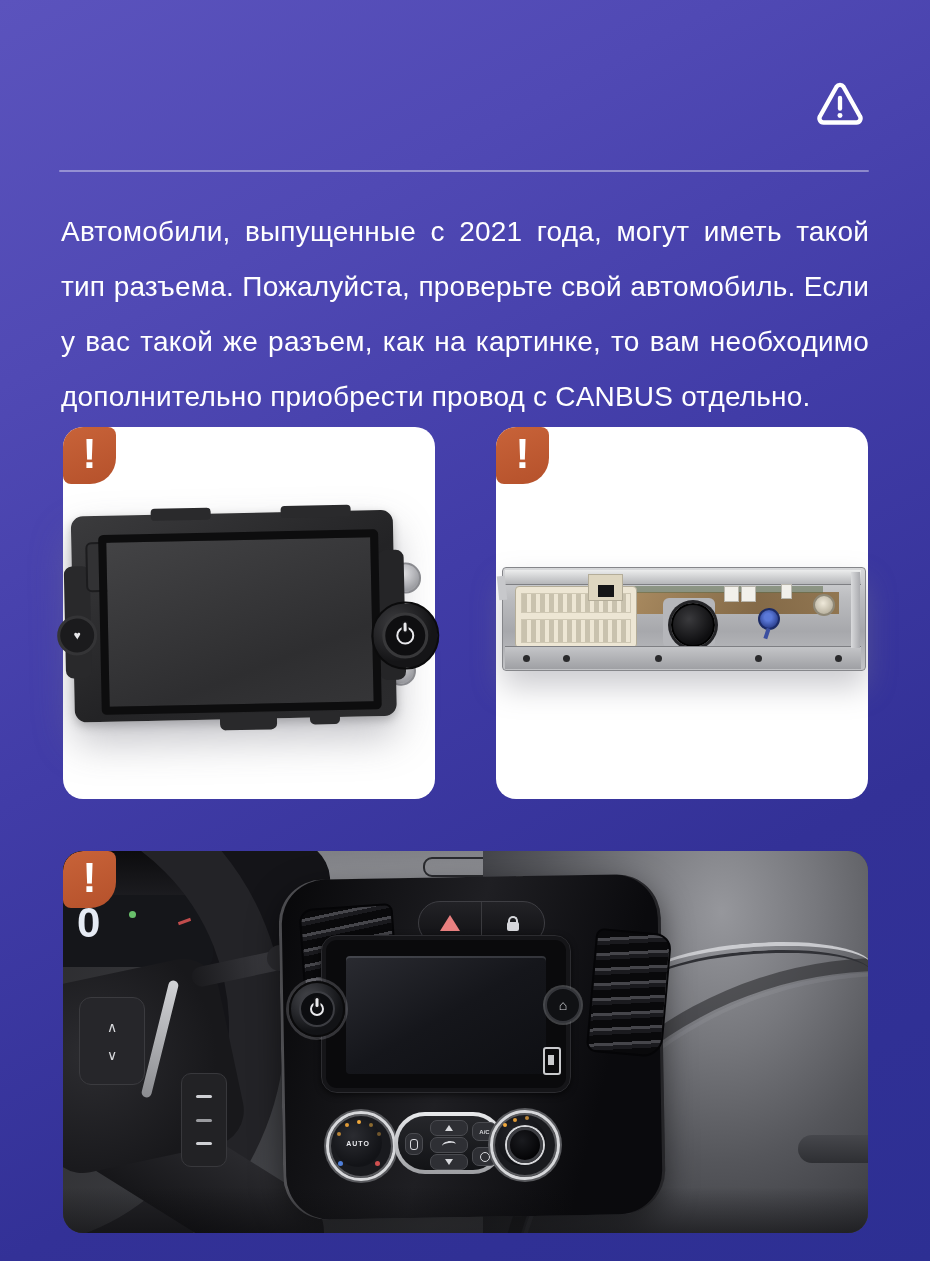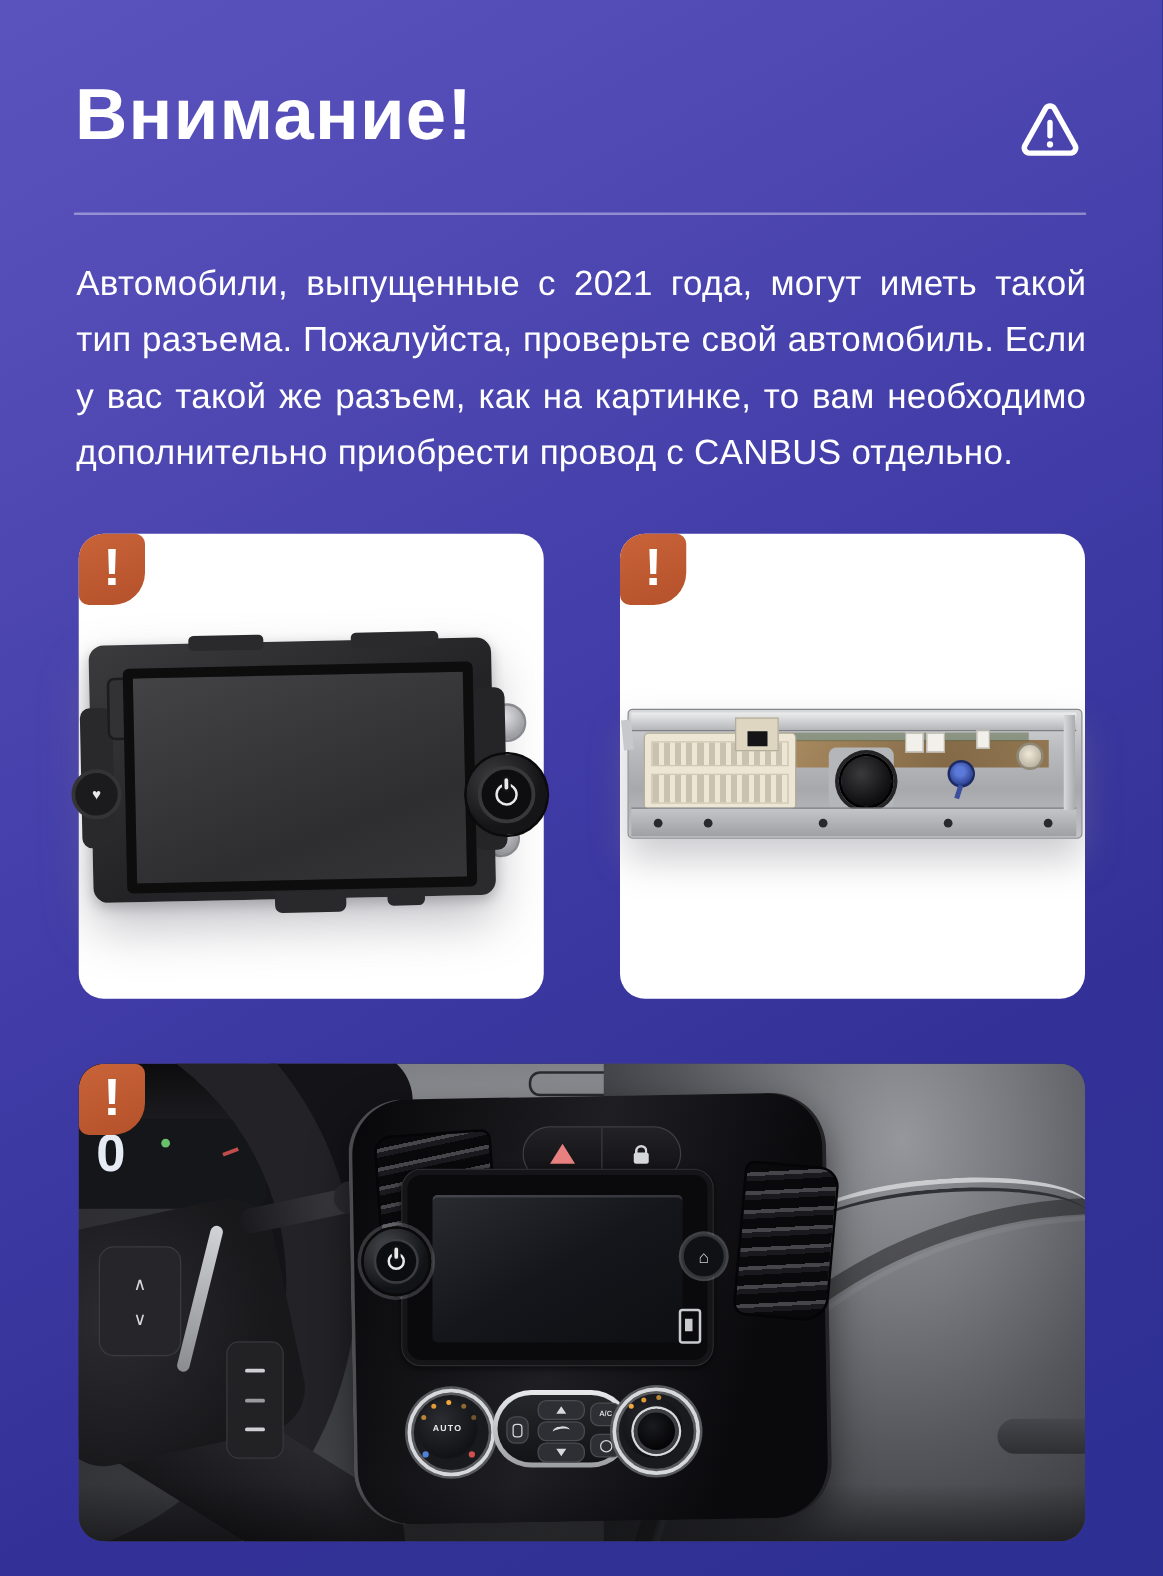--- a/index.html
+++ b/index.html
@@ -11,21 +11,21 @@
   .abs { position:absolute; }
   .page-title {
     position:absolute; left:60px; top:58px; margin:0;
     font-size:58px; font-weight:bold; color:#ffffff; letter-spacing:1px;
   }
   .warn-icon { position:absolute; left:814px; top:76px; width:52px; height:60px; }
   .divider { position:absolute; left:59px; top:170px; width:810px; height:2px;
     background:rgba(255,255,255,0.38); border-radius:1px; }
   .notice {
     position:absolute; left:61px; top:204px; width:808px; margin:0;
-    color:#ffffff; font-size:28px; line-height:45px; text-align:justify; letter-spacing:0.2px;
+    color:#ffffff; font-size:28px; line-height:55px; text-align:justify; letter-spacing:0.2px;
   }
   .card { position:absolute; top:427px; width:372px; height:372px; background:#ffffff; border-radius:20px; }
   .photo-wide { position:absolute; left:63px; top:851px; width:805px; height:382px;
     border-radius:20px; overflow:hidden; background:#3a3b3f; }
   .badge {
     position:absolute; left:0; top:0; width:53px; height:57px; z-index:30;
     background:linear-gradient(160deg,#c86339 0%,#b5512b 100%);
     border-radius:20px 8px 26px 8px;
     display:flex; align-items:center; justify-content:center;
   }
@@ -51,21 +51,20 @@
   .tri-dn { width:0; height:0; border-left:4px solid transparent; border-right:4px solid transparent;
     border-top:6px solid #d8d9dd; }
   .squig { width:14px; height:6px; border-top:2px solid #d8d9dd; border-radius:60%; transform:rotate(-8deg); }
   .oring { width:8px; height:8px; border:1.5px solid #d8d9dd; border-radius:50%; }
 </style>
 </head>
 <body>
 
 <div class="page">
 
-  <h1 class="page-title">Внимание!</h1>
   <div class="warn-icon">
     <svg viewBox="0 0 24 26" width="52" height="60">
       <path d="M10.4 4.1 a1.9 1.9 0 0 1 3.2 0 l7.6 13.6 a1.9 1.9 0 0 1 -1.6 2.9 H4.4 a1.9 1.9 0 0 1 -1.6 -2.9 Z" fill="none" stroke="#ffffff" stroke-width="2" stroke-linejoin="round"></path>
       <line x1="12" y1="9.3" x2="12" y2="14.2" stroke="#ffffff" stroke-width="2" stroke-linecap="round"></line>
       <circle cx="12" cy="17.4" r="1.15" fill="#ffffff"></circle>
     </svg>
   </div>
   <div class="divider"></div>
 
   <p class="notice">Автомобили, выпущенные с 2021 года, могут иметь такой тип разъема. Пожалуйста, проверьте свой автомобиль. Если у вас такой же разъем, как на картинке, то вам необходимо дополнительно приобрести провод с CANBUS отдельно.</p>

